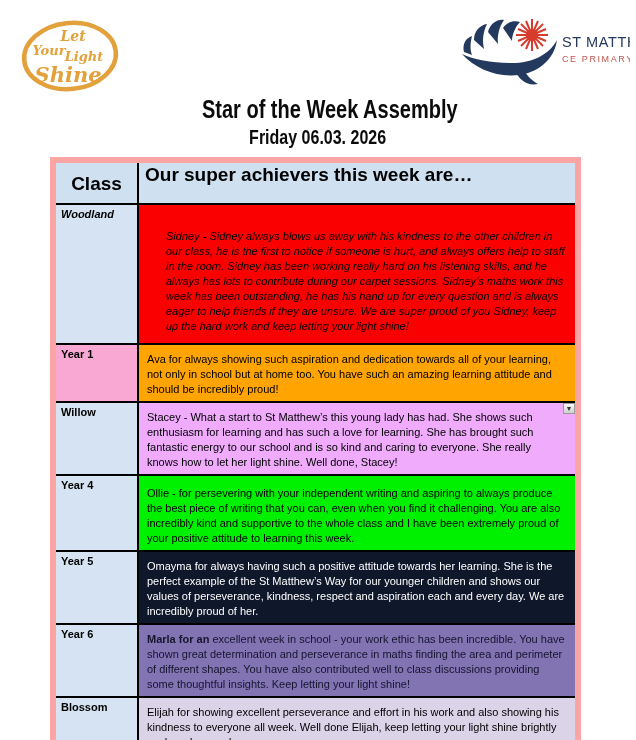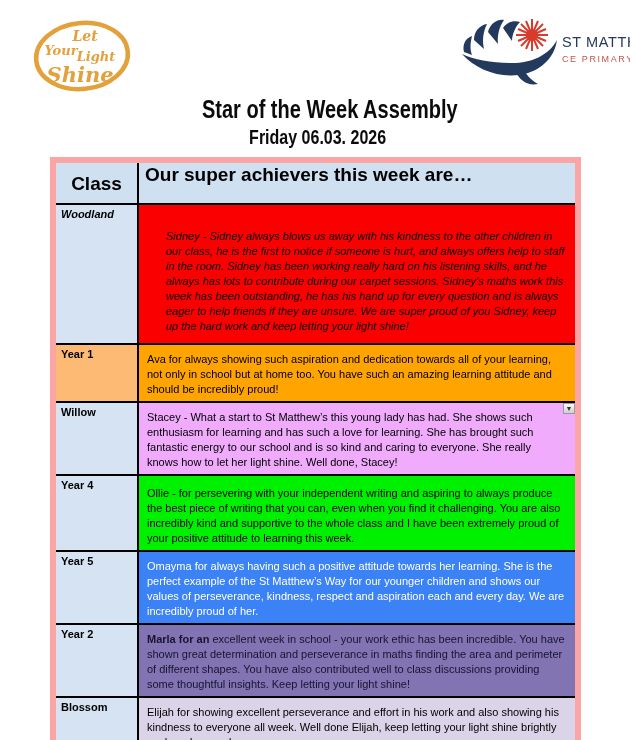--- a/index.html
+++ b/index.html
@@ -2,21 +2,21 @@
 <html><head>
 <meta charset="utf-8">
 <style>
   html,body{margin:0;padding:0;}
   body{
     width:636px;height:740px;background:#ffffff;position:relative;
     font-family:"Liberation Sans", sans-serif;color:#000;
     overflow:hidden;
   }
   
-  .logo-left{position:absolute;left:30px;top:14px;width:104px;height:86px;}
+  .logo-left{position:absolute;left:18px;top:14px;width:104px;height:86px;}
   .logo-right{position:absolute;left:454px;top:10px;width:176px;height:80px;}
   
   .title-wrap{position:absolute;left:12px;top:96px;width:636px;text-align:center;}
   .main-title{
     display:inline-block;font-weight:bold;font-size:25px;line-height:1.1;
     transform:scaleX(0.80);transform-origin:center;letter-spacing:0px;color:#0b0b0b;
   }
   .date-wrap{position:absolute;left:0;top:126px;width:636px;text-align:center;}
   .date-title{
     display:inline-block;font-weight:bold;font-size:20px;line-height:1.15;
@@ -128,21 +128,21 @@
   <div class="trow r0">
     <div class="cell-class" style="background: rgb(213, 227, 242);">
       <span>Woodland</span>
     </div>
     <div class="cell-content" style="background: rgb(251, 0, 0); color: rgb(0, 0, 0);">
       <span class="lead-bold"></span><span>Sidney - Sidney always blows us away with his kindness to the other children in our class, he is the first to notice if someone is hurt, and always offers help to staff in the room. Sidney has been working really hard on his listening skills, and he always has lots to contribute during our carpet sessions. Sidney’s maths work this week has been outstanding, he has his hand up for every question and is always eager to help friends if they are unsure. We are super proud of you Sidney, keep up the hard work and keep letting your light shine!</span>
     </div>
   </div>
 
   <div class="trow r1">
-    <div class="cell-class" style="background: #fdba74;">
+    <div class="cell-class" style="background: #f9a8d4;">
       <span>Year 1</span>
     </div>
     <div class="cell-content" style="background: rgb(255, 164, 0); color: rgb(0, 0, 0);">
       <span class="lead-bold"></span><span>Ava for always showing such aspiration and dedication towards all of your learning, not only in school but at home too. You have such an amazing learning attitude and should be incredibly proud!</span>
     </div>
   </div>
 
   <div class="trow r2">
     <div class="cell-class" style="background: rgb(213, 227, 242);">
       <span>Willow</span>
@@ -161,28 +161,28 @@
     </div>
     <div class="cell-content" style="background: rgb(0, 241, 0); color: rgb(0, 0, 0);">
       <span class="lead-bold"></span><span>Ollie - for persevering with your independent writing and aspiring to always produce the best piece of writing that you can, even when you find it challenging. You are also incredibly kind and supportive to the whole class and I have been extremely proud of your positive attitude to learning this week.</span>
     </div>
   </div>
 
   <div class="trow r4">
     <div class="cell-class" style="background: rgb(213, 227, 242);">
       <span>Year 5</span>
     </div>
-    <div class="cell-content" style="background: #3b82f6; color: rgb(255, 255, 255);">
+    <div class="cell-content" style="background: #0f172a; color: rgb(255, 255, 255);">
       <span class="lead-bold"></span><span>Omayma for always having such a positive attitude towards her learning. She is the perfect example of the St Matthew’s Way for our younger children and shows our values of perseverance, kindness, respect and aspiration each and every day. We are incredibly proud of her.</span>
     </div>
   </div>
 
   <div class="trow r5">
     <div class="cell-class" style="background: rgb(213, 227, 242);">
-      <span>Year 2</span>
+      <span>Year 6</span>
     </div>
     <div class="cell-content" style="background: rgb(130, 115, 179); color: rgb(21, 21, 46);">
       <span class="lead-bold">Marla for an </span><span>excellent week in school - your work ethic has been incredible. You have shown great determination and perseverance in maths finding the area and perimeter of different shapes. You have also contributed well to class discussions providing some thoughtful insights.  Keep letting your light shine!</span>
     </div>
   </div>
 
   <div class="trow r6">
     <div class="cell-class" style="background: rgb(213, 227, 242);">
       <span>Blossom</span>
     </div>

